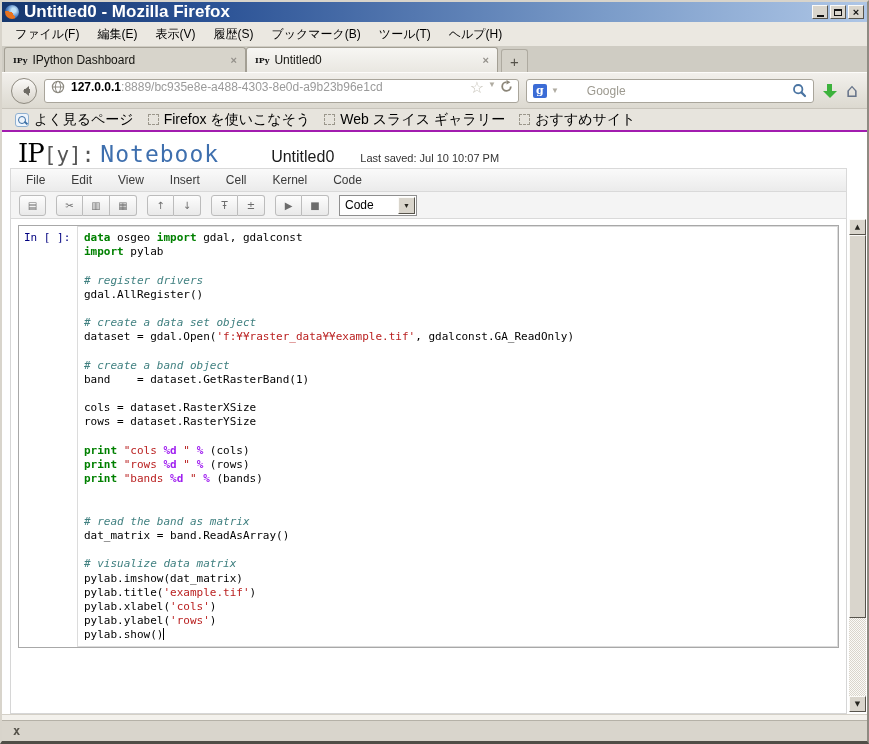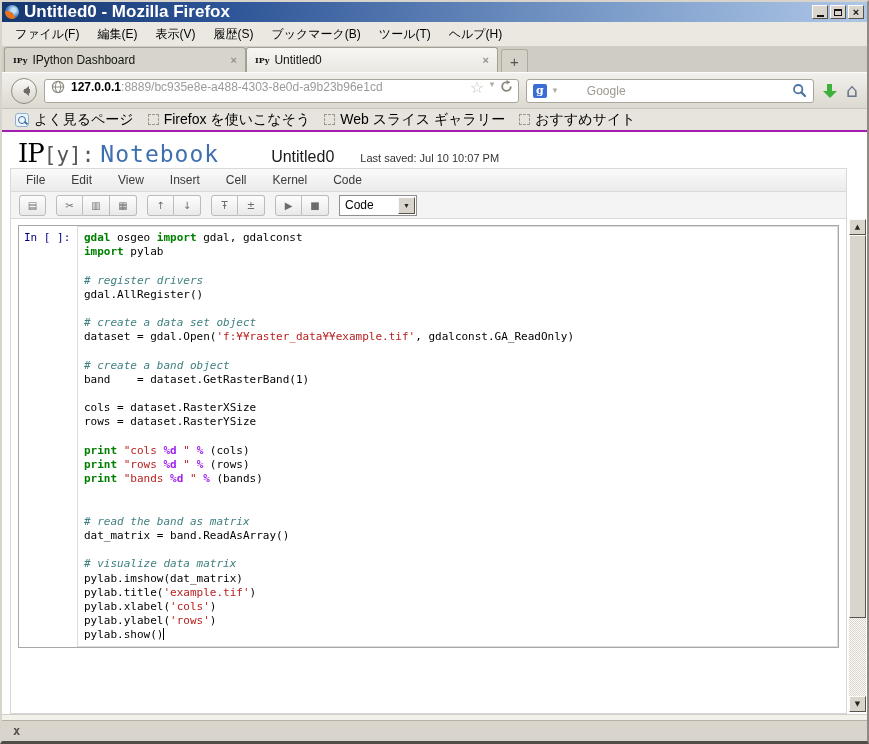--- a/index.html
+++ b/index.html
@@ -290,21 +290,21 @@
       <span class="nb-select">
         <span class="select-value">Code</span>
         <span class="select-arrow">▼</span>
       </span>
     </div>
 
     <div class="nb-body">
       <div class="cell">
         <div class="prompt">In [ ]:</div>
         <div class="editor" id="code-editor">
-            <div class="code-line"><span class="tok-k">gdal</span><span> osgeo </span><span class="tok-k">import</span><span> gdal, gdalconst</span></div>
+            <div class="code-line"><span class="tok-k">data</span><span> osgeo </span><span class="tok-k">import</span><span> gdal, gdalconst</span></div>
             <div class="code-line"><span class="tok-k">import</span><span> pylab</span></div>
             <div class="code-line"></div>
             <div class="code-line"><span class="tok-c"># register drivers</span></div>
             <div class="code-line"><span>gdal.AllRegister()</span></div>
             <div class="code-line"></div>
             <div class="code-line"><span class="tok-c"># create a data set object</span></div>
             <div class="code-line"><span>dataset = gdal.Open(</span><span class="tok-s">'f:¥¥raster_data¥¥example.tif'</span><span>, gdalconst.GA_ReadOnly)</span></div>
             <div class="code-line"></div>
             <div class="code-line"><span class="tok-c"># create a band object</span></div>
             <div class="code-line"><span>band    = dataset.GetRasterBand(1)</span></div>

